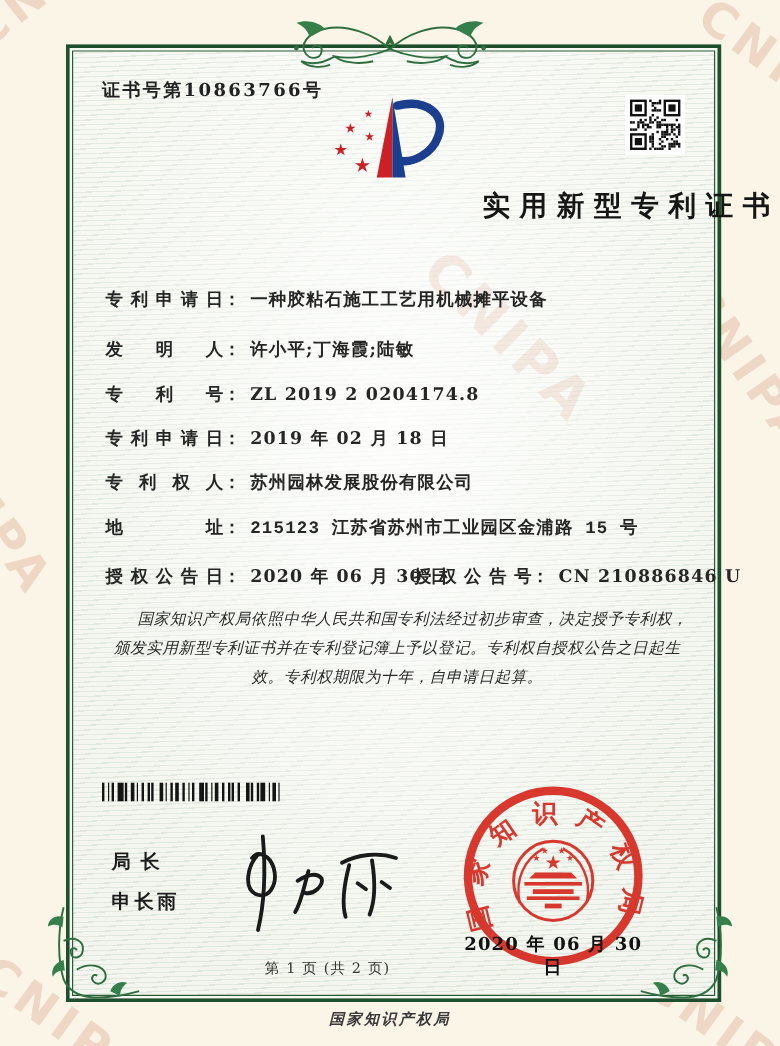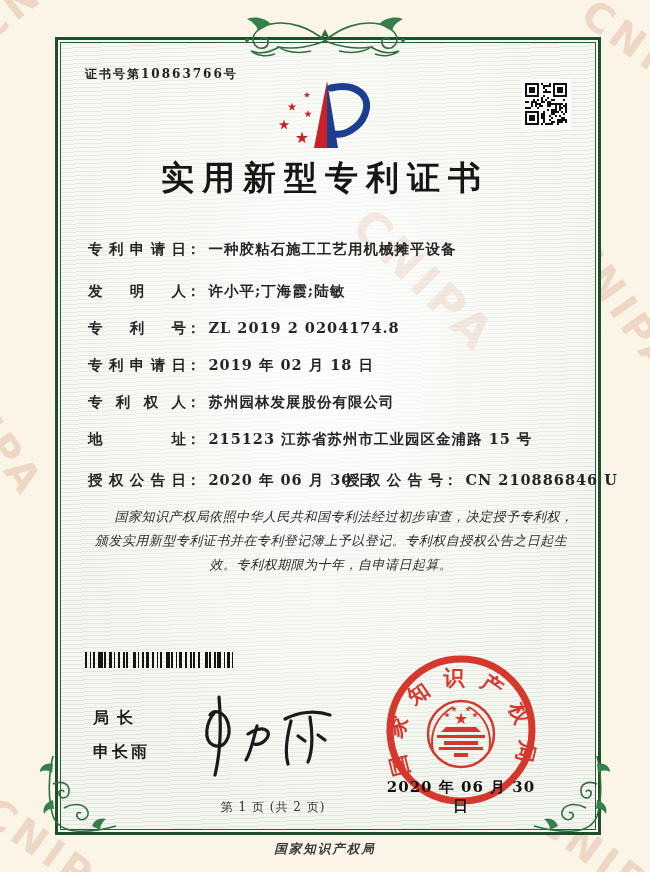--- a/index.html
+++ b/index.html
@@ -28,31 +28,31 @@
       linear-gradient(#f7f8f2,#f3f5ee);}
 
   
   .orn{position:absolute;z-index:4;pointer-events:none;}
   .orn-top{left:225px;top:10px;}
   .orn-bl{left:28px;top:750px;}
   .orn-br{left:530px;top:750px;transform:scaleX(-1);}
 
   
   .abs{position:absolute;z-index:5;}
-  .cert-no{left:85px;top:66px;font-size:12px;letter-spacing:2px;color:#222;font-weight:600;}
+  .cert-no{left:85px;top:66px;font-size:15px;letter-spacing:2px;color:#222;font-weight:600;}
   .logo{left:268px;top:80px;width:110px;height:72px;}
   .qr{left:521px;top:79px;width:50px;height:50px;background:#fff;padding:0;}
-  .title{left:0;top:156px;width:650px;text-align:center;font-size:33px;font-weight:700;
+  .title{left:0;top:156px;width:650px;text-align:right;font-size:23px;font-weight:700;
          letter-spacing:8px;color:#161616;}
   .frow{position:absolute;left:88px;width:490px;font-size:14.5px;font-weight:600;color:#262626;z-index:5;}
   .frow .flabel{display:inline-block;width:98px;text-align:justify;text-align-last:justify;vertical-align:top;}
   .frow .fcolon{display:inline-block;margin-right:8px;}
   .frow .fvalue{letter-spacing:1px;}
   .r1{top:240px;} .r2{top:282px;} .r3{top:319px;} .r4{top:356px;}
-  .r5{top:393px;} .r6{top:430px;} .r7{top:471px;}
+  .r5{top:393px;} .r6{top:430px;font-family:Liberation Mono, monospace;} .r7{top:471px;}
   .pair2{position:absolute;left:257px;top:0;white-space:nowrap;}
 
   .paras{left:88px;top:505px;width:486px;font-size:13px;line-height:1.85;
          letter-spacing:0.5px;color:#2b2b2b;font-style:italic;font-weight:500;}
   .paras p{margin:0;text-indent:2em;text-align:center;}
 
   .barcode{left:85px;top:652px;width:178px;height:16px;display:flex;overflow:hidden;}
   .barcode i{display:block;height:100%;flex:none;}
   .barcode i.b{background:#141414;} .barcode i.w{background:transparent;}
 

